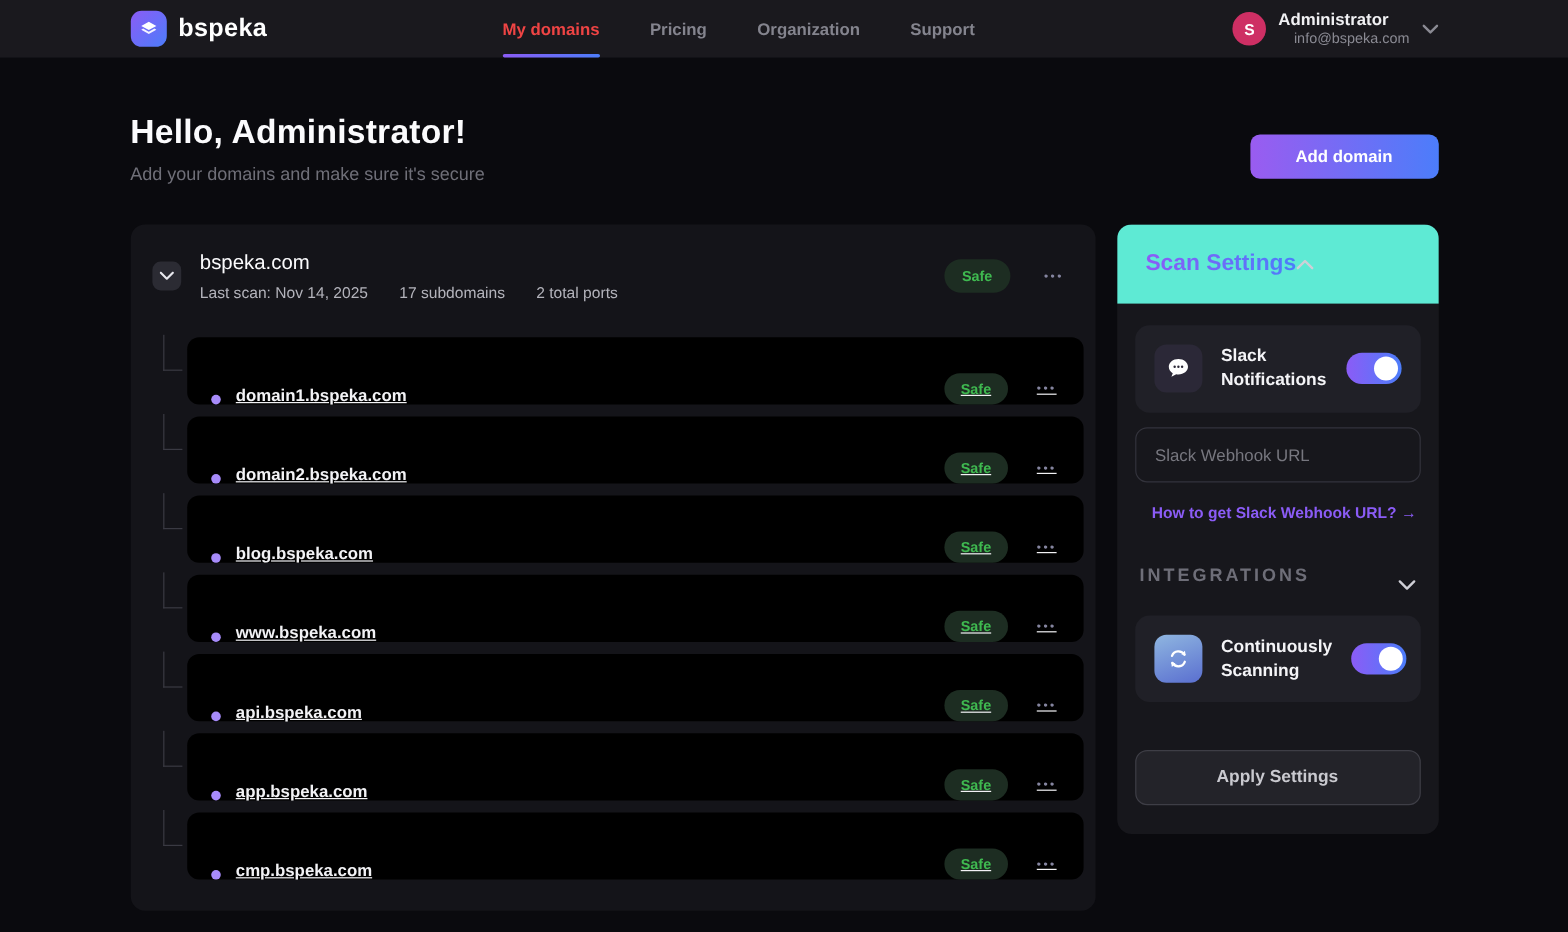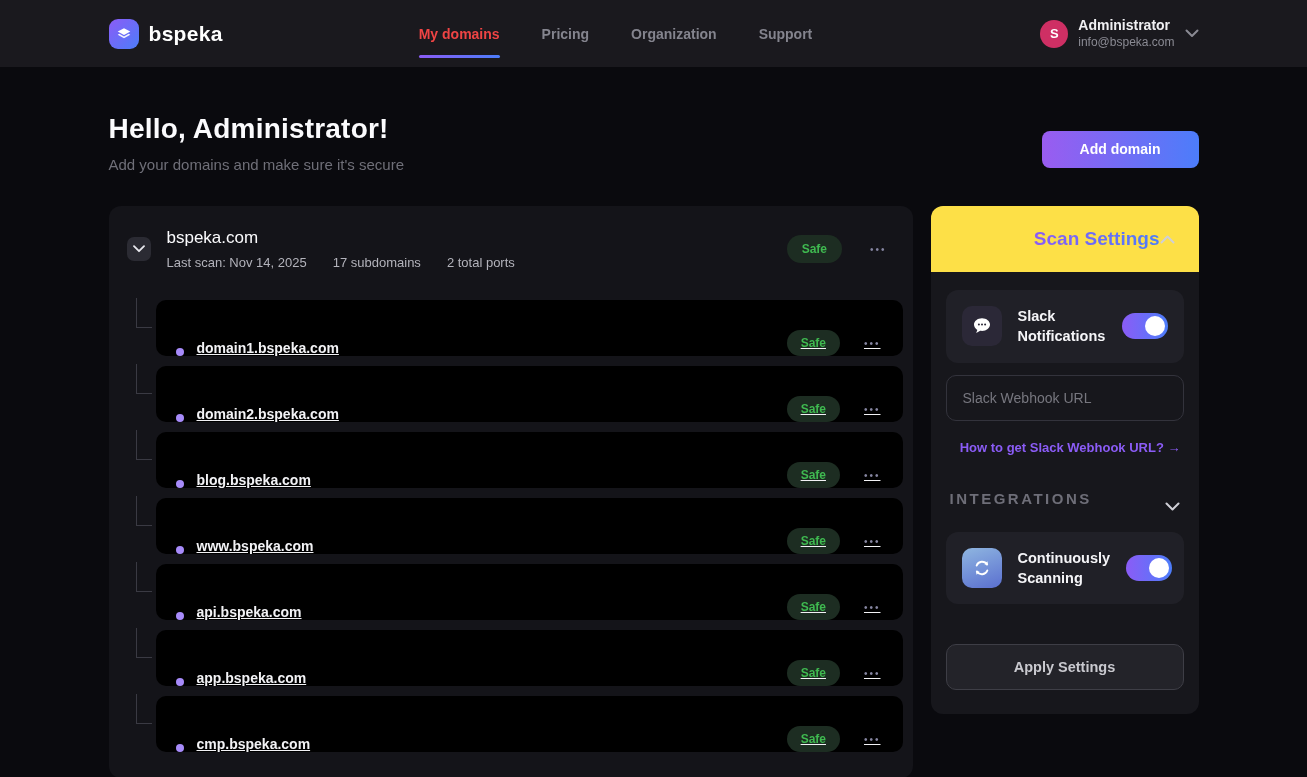--- a/index.html
+++ b/index.html
@@ -4,21 +4,21 @@
 <style>
   * { margin:0; padding:0; box-sizing:border-box; }
   html,body { width:1307px; height:777px; overflow:hidden; }
   body {
     background:#0a0a0e;
     font-family:"Liberation Sans", sans-serif;
     color:#f2f2f5;
   }
   
   .top-header {
-    height:67px; background:#1a191e;
+    height:48px; background:#1a191e;
     display:flex; align-items:center;
   }
   .header-inner {
     width:1090px; margin:0 auto; display:flex; align-items:center; height:100%;
   }
   .logo { display:flex; align-items:center; gap:10px; cursor:pointer; }
   .logo-badge {
     width:30px; height:30px; border-radius:9px;
     background:linear-gradient(135deg,#8b5cf6 0%,#4c7dfa 100%);
     display:flex; align-items:center; justify-content:center;
@@ -36,21 +36,21 @@
     background:linear-gradient(90deg,#8b5cf6,#4c7dfa);
   }
   .user-chip { margin-left:auto; display:flex; align-items:center; gap:10px; cursor:pointer; }
   .avatar {
     width:28px; height:28px; border-radius:50%; background:#ce2f64;
     display:flex; align-items:center; justify-content:center;
     font-size:13px; font-weight:600; color:#fff;
   }
   .user-meta { line-height:1.25; }
   .user-name { font-size:14px; font-weight:600; color:#f0f0f3; }
-  .user-email { font-size:12px; color:#8a8a93; }
+  .user-email { font-size:12px; color:#8a8a93;margin-left:13px; }
   .chev { display:inline-flex; }
   
   .page { width:1090px; margin:0 auto; }
   .hero { margin-top:46px; display:flex; align-items:center; }
   .hero-title { font-size:28px; font-weight:800; letter-spacing:.2px; color:#fbfbfd; }
   .hero-sub { margin-top:11px; font-size:15px; color:#6f6f78; }
   .add-domain-btn {
     margin-left:auto; transform:translateY(6px);
     width:157px; height:37px; border:none; border-radius:8px; cursor:pointer;
     background:linear-gradient(90deg,#9a5cf0 0%,#4c7dfa 100%);
@@ -90,21 +90,21 @@
     height:56px; background:#000000; border-radius:10px;
     display:flex; align-items:flex-end; padding:0 20px;text-decoration:underline;
   }
   .dot { width:8px; height:8px; border-radius:50%; background:#a78bfa; margin-right:13px; flex:none; }
   .sub-name { font-size:14px; font-weight:700; color:#f2f2f5; }
   .row-right { margin-left:auto; display:flex; align-items:center; gap:22px; }
   .sub-row .safe-badge { padding:6px 14px; }
   
   .panel { width:268px; background:#17171c; border-radius:12px; overflow:hidden; }
   .panel-header {
-    background:#fde047; padding:22px 24px; display:flex; align-items:center; justify-content:flex-end;
+    background:#5eead4; padding:22px 24px; display:flex; align-items:center; justify-content:flex-start;
     cursor:pointer;
   }
   .panel-title {
     font-size:19px; font-weight:800;
     background:linear-gradient(90deg,#8b5cf6 0%,#4c7dfa 100%);
     -webkit-background-clip:text; background-clip:text; color:transparent;
   }
   .panel-body { padding:18px 15px 24px; }
   .setting-tile {
     background:#202027; border-radius:12px; padding:16px 16px;

